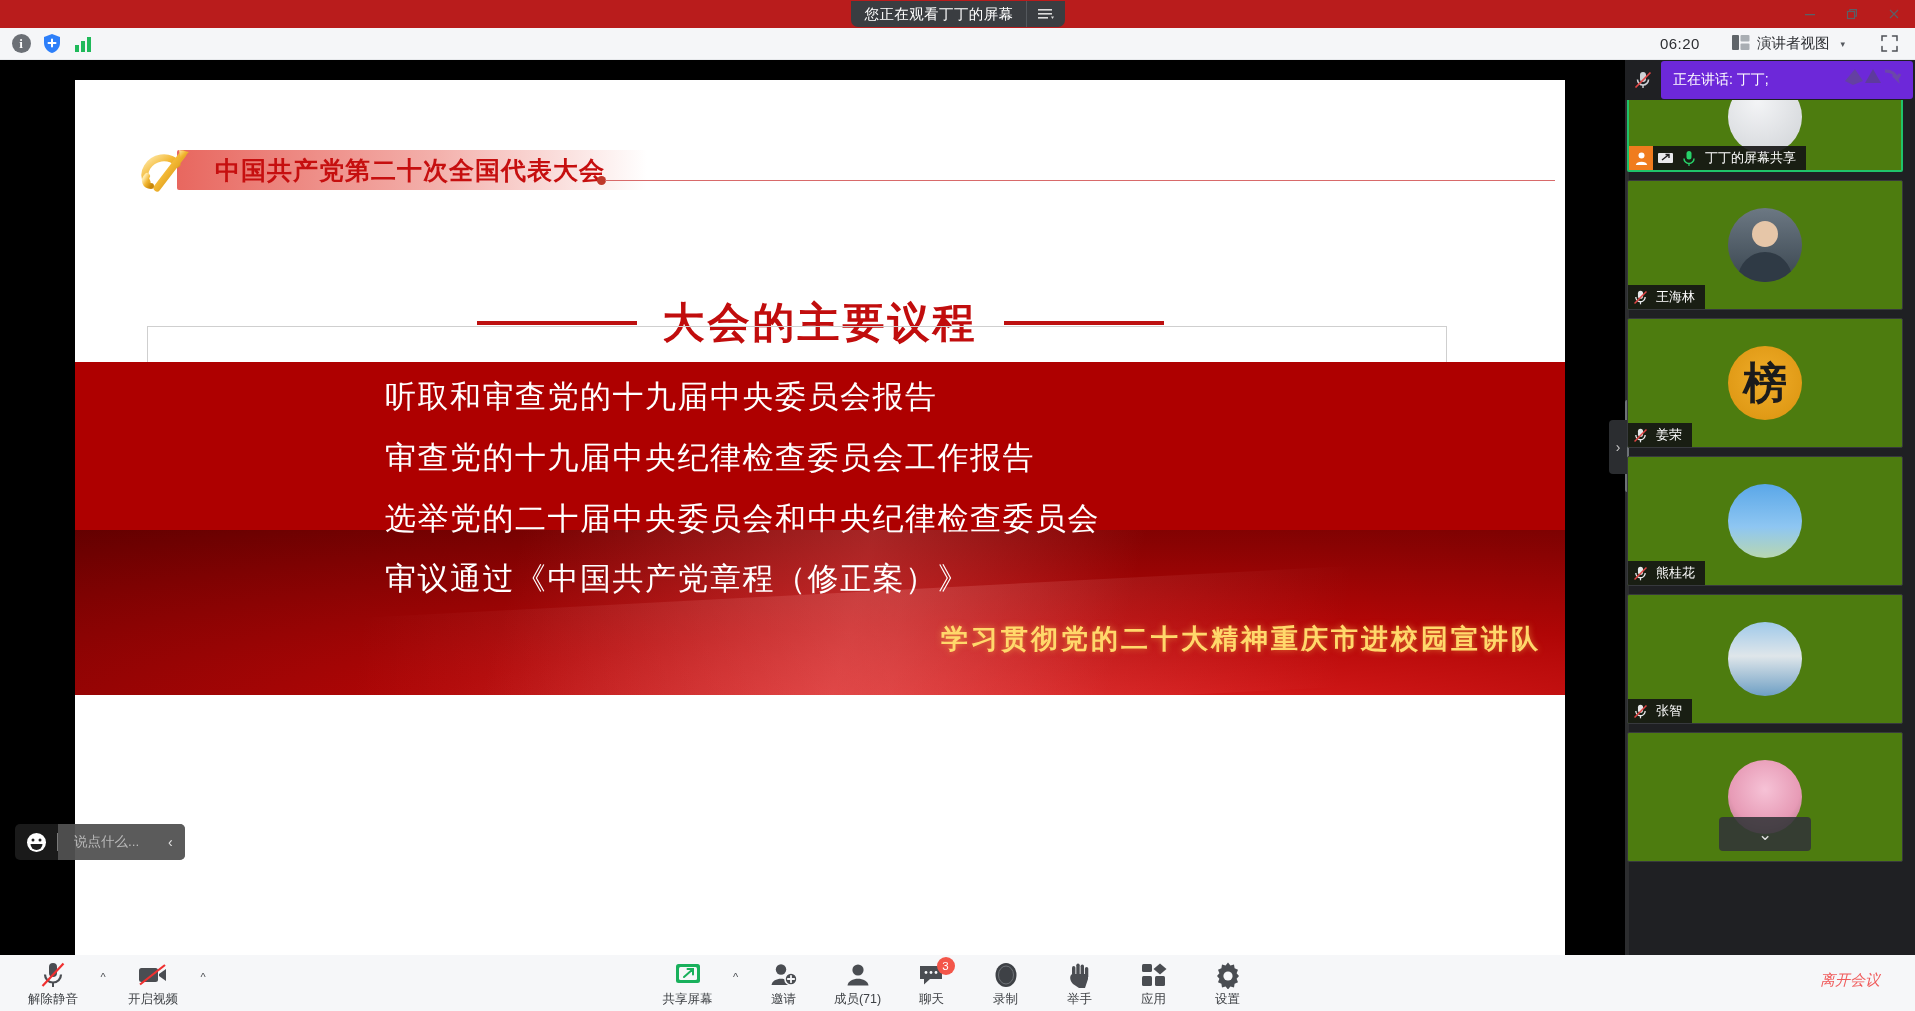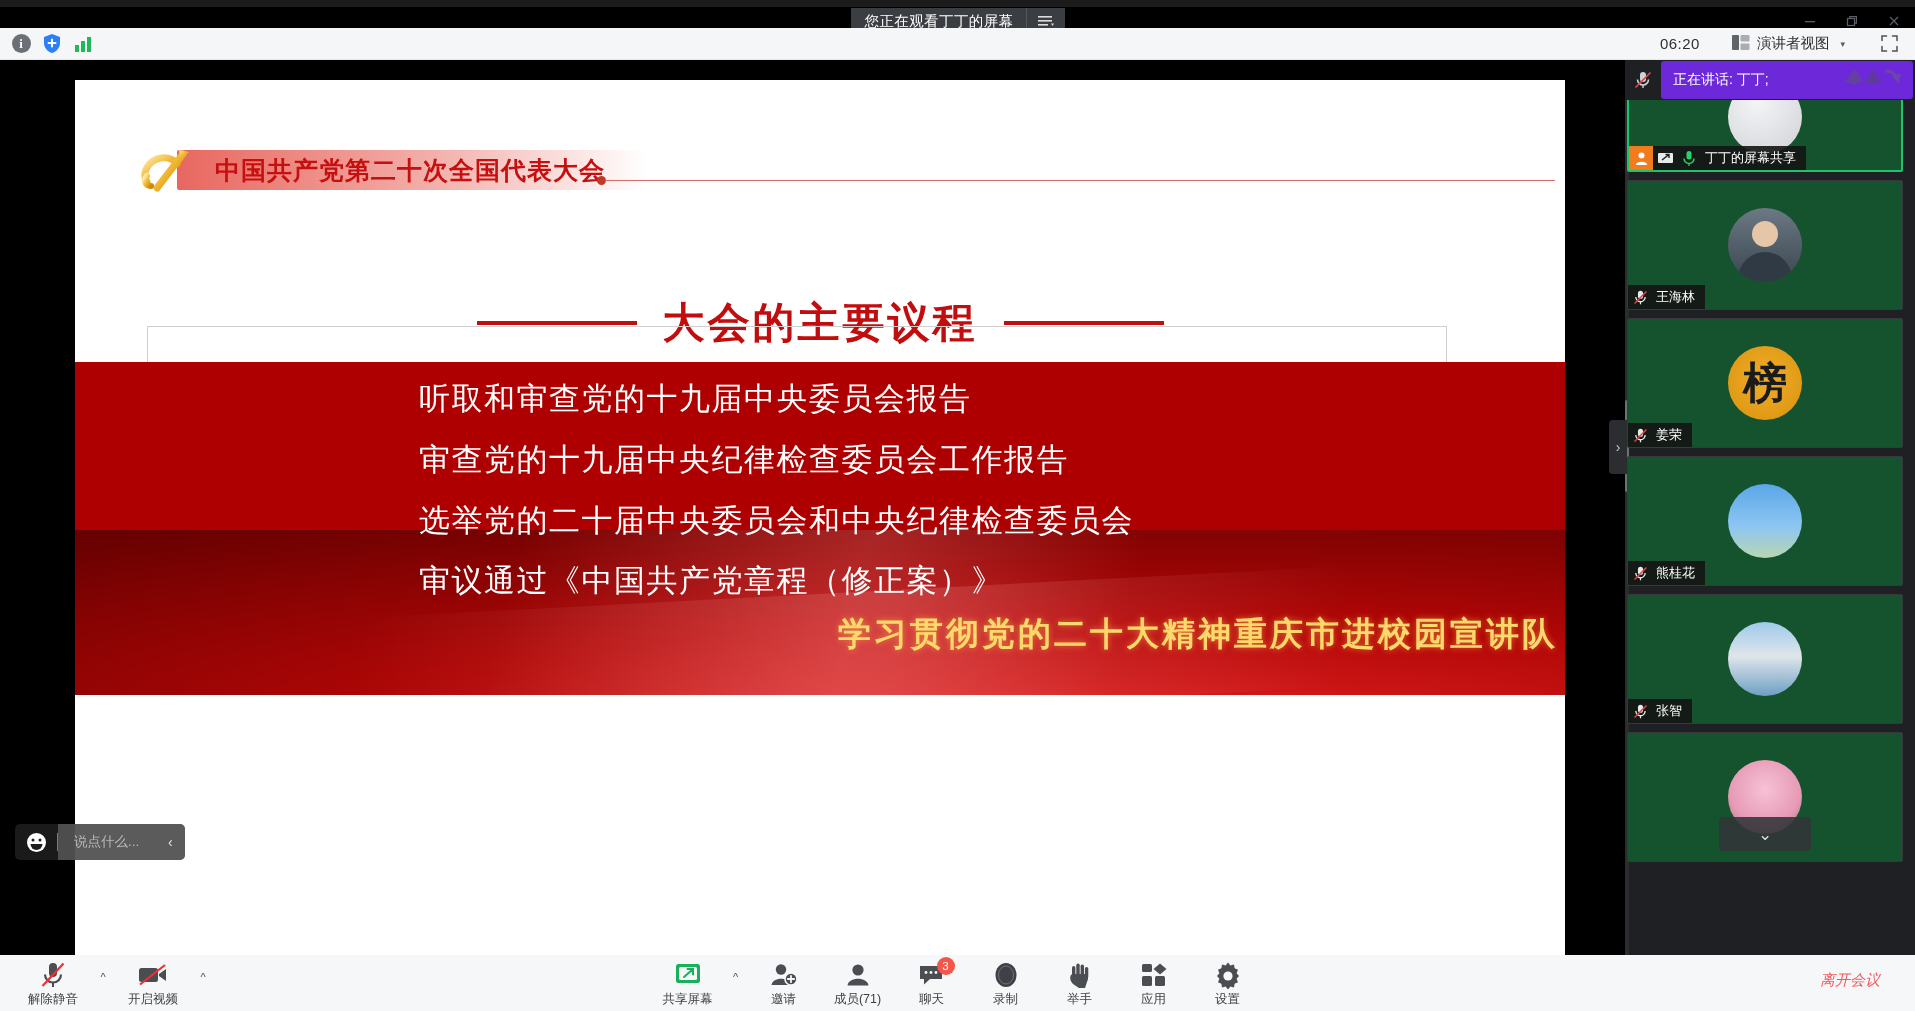--- a/index.html
+++ b/index.html
@@ -6,22 +6,22 @@
   html, body {
     width: 1915px; height: 1011px;
     overflow: hidden;
     background: #1c1c1c;
     font-family: "Liberation Sans", "DejaVu Sans", sans-serif;
   }
   #app { position: relative; width: 1915px; height: 1011px; background: #1b1b1b; }
 
   
   .titlebar {
-    position: absolute; top: 7px; left: 0; width: 1915px; height: 28px;
-    background: #000000;
+    position: absolute; top: 0; left: 0; width: 1915px; height: 28px;
+    background: #b91c1c;
     display: flex; align-items: center; justify-content: center;
   }
   .share-pill {
     display: flex; align-items: center;
     background: #3a3d41; color: #ffffff;
     border-radius: 0 0 7px 7px;
     height: 26px; padding: 0 0 0 14px;
     font-size: 14.5px; letter-spacing: .4px;
   }
   .share-pill .label { padding-right: 12px; }
@@ -117,42 +117,41 @@
     position: absolute; left: 0; top: 282px; width: 1490px; height: 295px;
     background: #ae0000;
   }
   .agenda-list {
     position: absolute; left: 310px; top: 300px; width: 1100px;
     display: flex; flex-direction: column; gap: 22px;
     z-index: 4;
   }
   .agenda-item {
     font-size: 31px; color: #ffffff; letter-spacing: 1.5px; line-height: 1.25;
-    font-family: Liberation Sans, sans-serif;
-    margin-left: 34px;
+    font-family: Liberation Mono, monospace;
   }
   .slide-foot {
     position: absolute; left: 0; bottom: 0; width: 1490px; height: 165px;
     background:
       radial-gradient(120% 160% at 72% 120%, #e02020 0%, #b00606 42%, #7e0202 78%, #5e0000 100%);
     overflow: hidden;
   }
   .foot-wave {
     position: absolute; left: -10%; top: -40px; width: 130%; height: 230px;
     background: linear-gradient(110deg, rgba(255,255,255,0) 30%, rgba(255,120,120,.30) 48%, rgba(255,255,255,0) 62%);
     transform: rotate(-6deg);
   }
   .foot-wave2 {
     position: absolute; left: -5%; top: 60px; width: 120%; height: 120px;
     background: linear-gradient(100deg, rgba(255,255,255,0) 20%, rgba(255,160,160,.22) 50%, rgba(255,255,255,0) 75%);
     transform: rotate(-3deg);
   }
   .foot-text {
-    position: absolute; right: 7px; bottom: 38px;
-    font-size: 33px; color: #ffd86b; letter-spacing: 3px; font-weight: bold;
+    position: absolute; right: 24px; bottom: 38px;
+    font-size: 27px; color: #ffd86b; letter-spacing: 3px; font-weight: bold;
     font-family: Liberation Sans, sans-serif;
     text-shadow: 0 0 6px rgba(255,200,80,.55);
   }
 
   
   .chatbar {
     position: absolute; left: 15px; bottom: 95px; height: 36px;
     display: flex; align-items: center;
     background: rgba(30,30,30,.88); border-radius: 5px;
     overflow: hidden; z-index: 20;
@@ -187,21 +186,21 @@
     display: flex; align-items: center; padding-left: 12px;
     color: #fff; font-size: 14px; overflow: hidden;
   }
   .sp-deco { position: absolute; right: 10px; top: 4px; display: flex; align-items: center; gap: 2px; opacity: .45; }
   .tiles {
     position: absolute; top: 40px; left: 2px; width: 284px; height: 855px;
     overflow: hidden;
   }
   .tile {
     position: relative; width: 276px; height: 130px; margin: 0 0 8px 0;
-    background: #14532d; border: 1px solid #37393d; border-radius: 2px;
+    background: #4d7c0f; border: 1px solid #37393d; border-radius: 2px;
     overflow: hidden;
   }
   .tile.active { border: 2px solid #1fc36a; }
   .tile-badge {
     position: absolute; left: 0; bottom: 0; height: 24px;
     display: flex; align-items: center; background: rgba(20,20,20,.9);
     color: #fff; font-size: 13px;
   }
   .badge-host { width: 24px; height: 24px; background: #f07c1e; display: flex; align-items: center; justify-content: center; }
   .badge-ico { width: 24px; height: 24px; display: flex; align-items: center; justify-content: center; }

